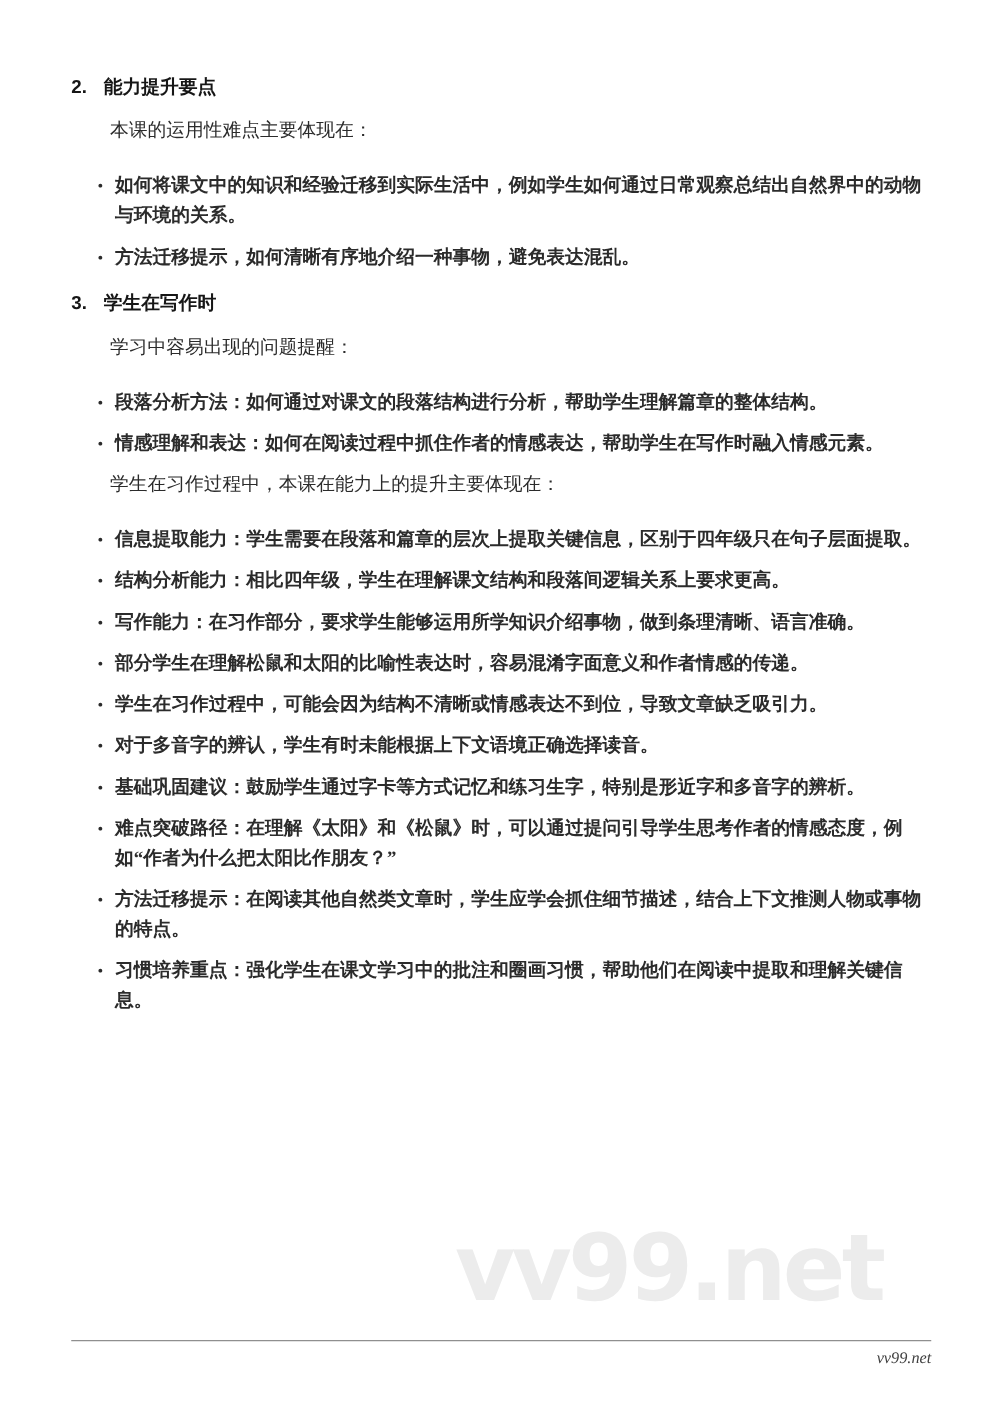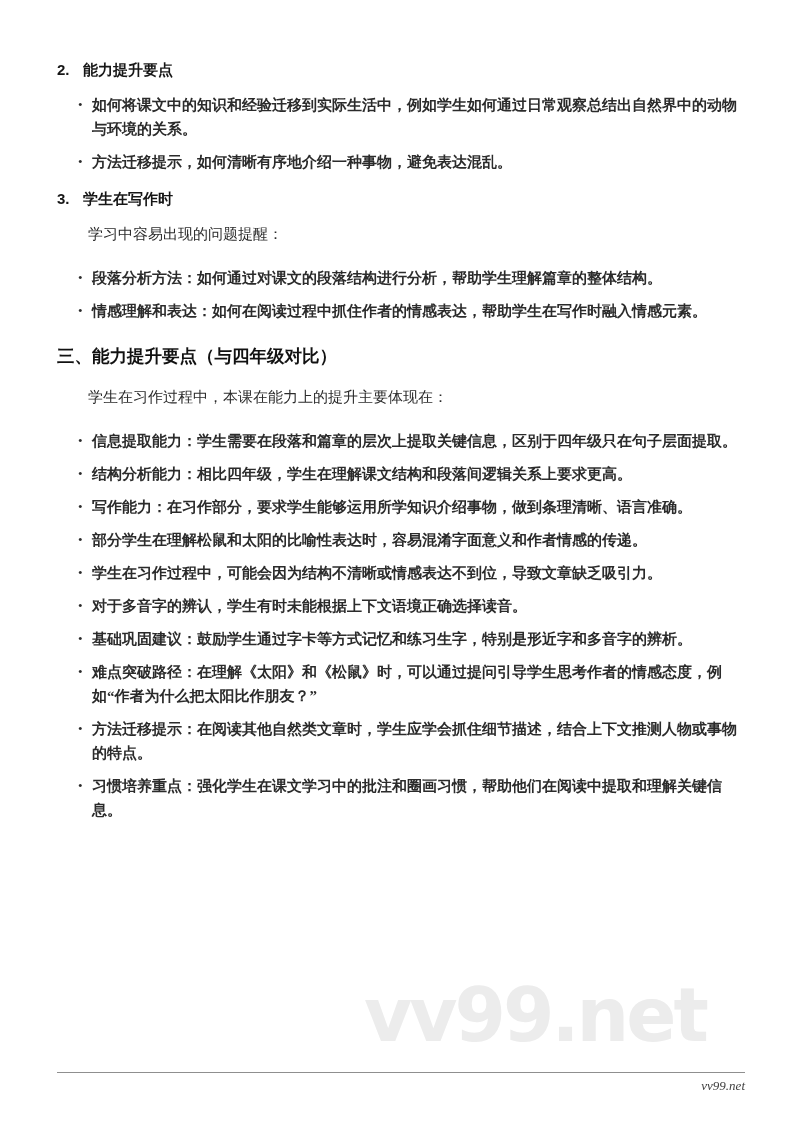--- a/index.html
+++ b/index.html
@@ -107,20 +107,21 @@
 
   <div class="watermark">vv99.net</div>
 
   <div class="content">
 
     <div>
       <div class="h-num first">
         <span class="num">2.</span>
         <span class="ttl">能力提升要点</span>
       </div>
+      <p class="intro">本课的运用性难点主要体现在：</p>
       <ul class="bullets">
         <li>
           <span class="marker">•</span>
           <span class="btext">如何将课文中的知识和经验迁移到实际生活中，例如学生如何通过日常观察总结出自然界中的动物与环境的关系。</span>
         </li>
         <li>
           <span class="marker">•</span>
           <span class="btext">方法迁移提示，如何清晰有序地介绍一种事物，避免表达混乱。</span>
         </li>
       </ul>
@@ -138,21 +139,20 @@
           <span class="btext">段落分析方法：如何通过对课文的段落结构进行分析，帮助学生理解篇章的整体结构。</span>
         </li>
         <li>
           <span class="marker">•</span>
           <span class="btext">情感理解和表达：如何在阅读过程中抓住作者的情感表达，帮助学生在写作时融入情感元素。</span>
         </li>
       </ul>
     </div>
 
     <div>
-      <div class="h-major">三、能力提升要点（与四年级对比）</div>
       <p class="intro">学生在习作过程中，本课在能力上的提升主要体现在：</p>
       <ul class="bullets">
         <li>
           <span class="marker">•</span>
           <span class="btext">信息提取能力：学生需要在段落和篇章的层次上提取关键信息，区别于四年级只在句子层面提取。</span>
         </li>
         <li>
           <span class="marker">•</span>
           <span class="btext">结构分析能力：相比四年级，学生在理解课文结构和段落间逻辑关系上要求更高。</span>
         </li>

